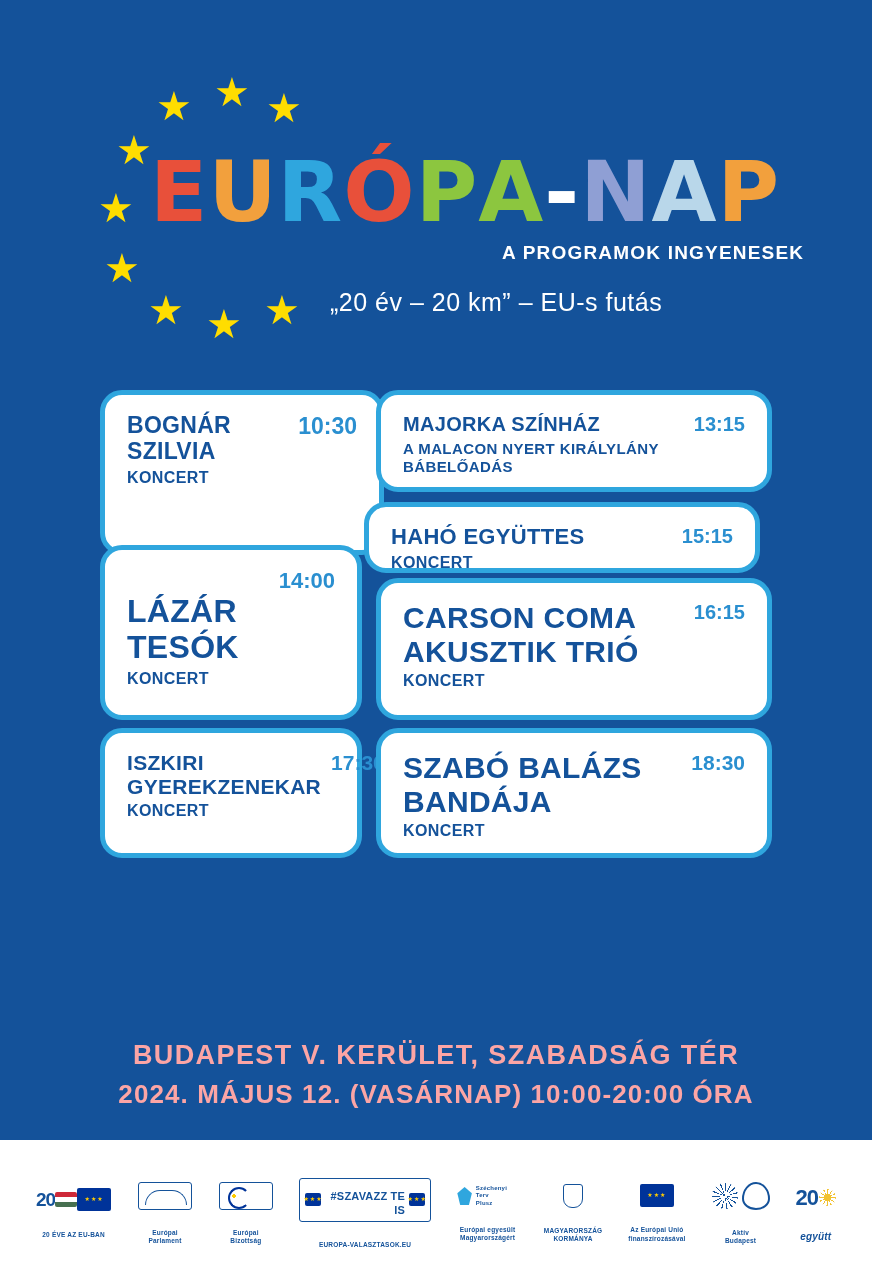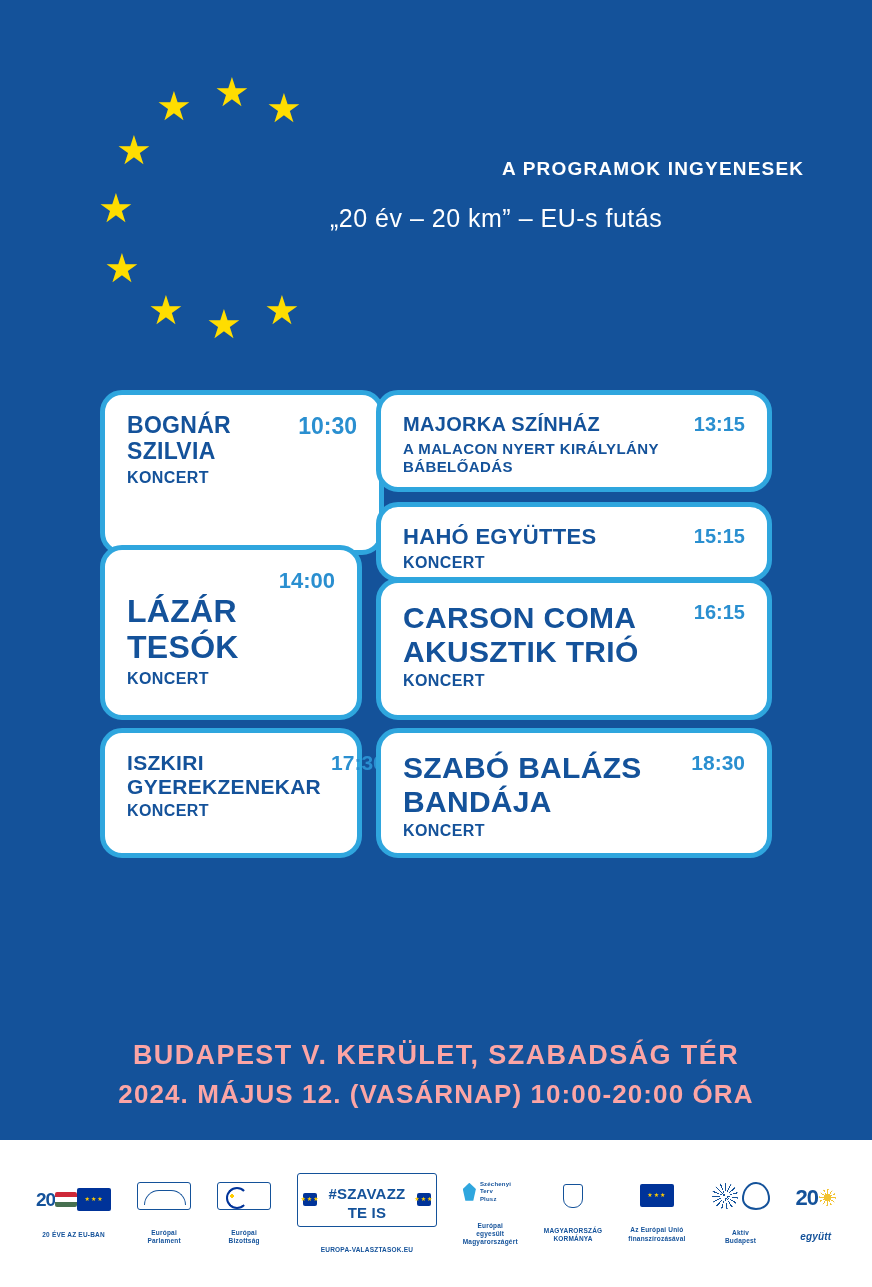--- a/index.html
+++ b/index.html
@@ -131,21 +131,21 @@
     font-size: 16px;
     letter-spacing: 0.4px;
     color: #14529a;
   }
 
   
   #card-bognar  { left: 0px;   top: 0px;   width: 284px; height: 165px; }
   #card-lazar   { left: 0px;   top: 155px; width: 262px; height: 175px; }
   #card-iszkiri { left: 0px;   top: 338px; width: 262px; height: 130px; }
   #card-majorka { left: 276px; top: 0px;   width: 396px; height: 102px; }
-  #card-haho    { left: 276px; top: 112px; width: 396px; height: 80px;  }
+  #card-haho    { left: 264px; top: 112px; width: 396px; height: 71px;  }
   #card-carson  { left: 276px; top: 188px; width: 396px; height: 142px; }
   #card-szabo   { left: 276px; top: 338px; width: 396px; height: 130px; }
 
   #card-bognar .name  { font-size: 23px; }
   #card-bognar .time  { font-size: 23px; }
   #card-lazar  .name  { font-size: 32px; }
   #card-lazar  .time  { font-size: 22px; }
   #card-iszkiri .name { font-size: 21px; }
   #card-iszkiri .time { font-size: 21px; }
   #card-majorka .name { font-size: 20px; }
@@ -324,23 +324,23 @@
     border-radius: 3px;
     padding: 3px 5px;
     background: #fff;
     display: flex;
     align-items: center;
     gap: 4px;
   }
   .szavazz {
     color: #14529a;
     font-weight: bold;
-    font-size: 15px;
+    font-size: 11px;
     letter-spacing: 0.2px;
-    text-align: center;
+    text-align: right;
     margin-top: 8px;
   }
   .szecheny {
     display: flex; align-items: center; gap: 4px;
   }
   .szecheny .mark {
     width: 16px; height: 18px;
     background: #2fa6de;
     clip-path: polygon(50% 0, 100% 35%, 80% 100%, 20% 100%, 0 35%);
   }
@@ -412,20 +412,23 @@
       <span class="star" style="left:170px; top:10px;">★</span>
       <span class="star" style="left:20px; top:52px;">★</span>
       <span class="star" style="left:2px; top:110px;">★</span>
       <span class="star" style="left:8px; top:170px;">★</span>
       <span class="star" style="left:52px; top:212px;">★</span>
       <span class="star" style="left:110px; top:226px;">★</span>
       <span class="star" style="left:168px; top:212px;">★</span>
     </div>
 
     <div class="title-wrap">
+      <div class="maintitle">
+        <span class="c1">E</span><span class="c2">U</span><span class="c3">R</span><span class="c4">Ó</span><span class="c5">P</span><span class="c6">A</span><span class="c7">-</span><span class="c8">N</span><span class="c9">A</span><span class="c10">P</span>
+      </div>
       <div class="subtitle">A PROGRAMOK INGYENESEK</div>
       <div class="tagline">„20 év – 20 km” – EU-s futás</div>
     </div>
   </div>
 
   <div class="program">
 
     <div class="card" id="card-bognar">
       <div class="row">
         <div class="name" style="white-space:pre-line;">BOGNÁR

